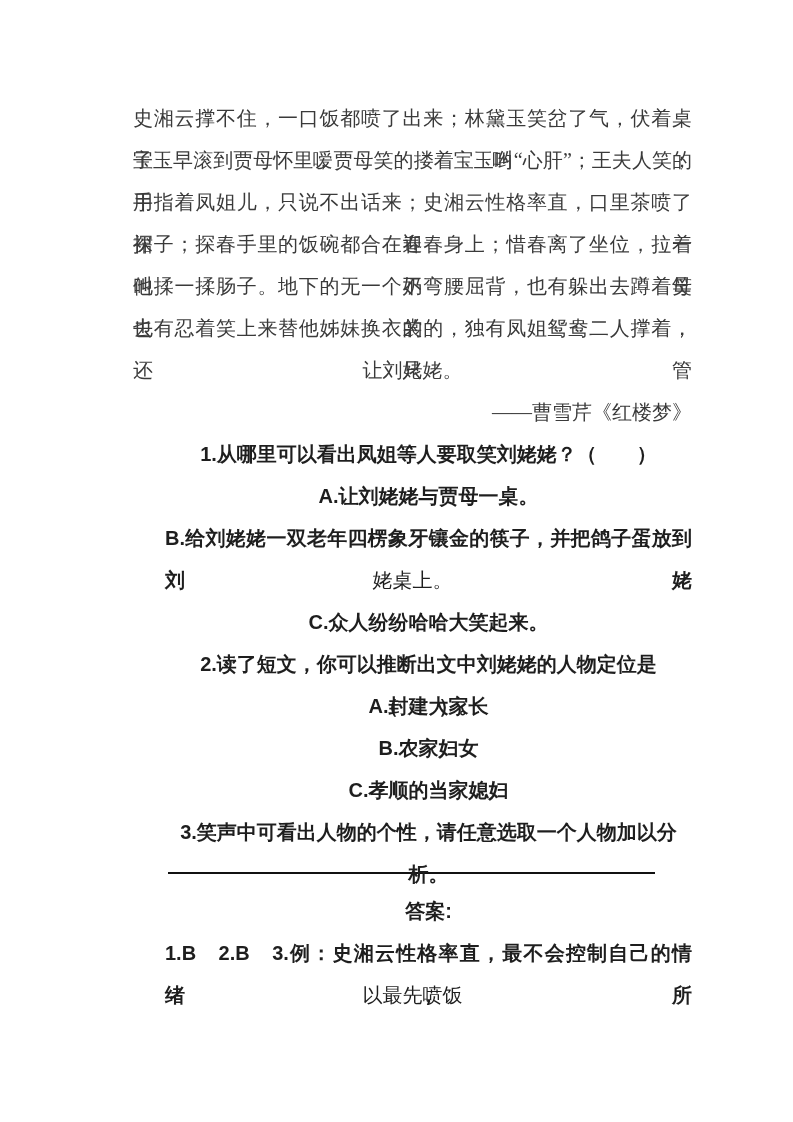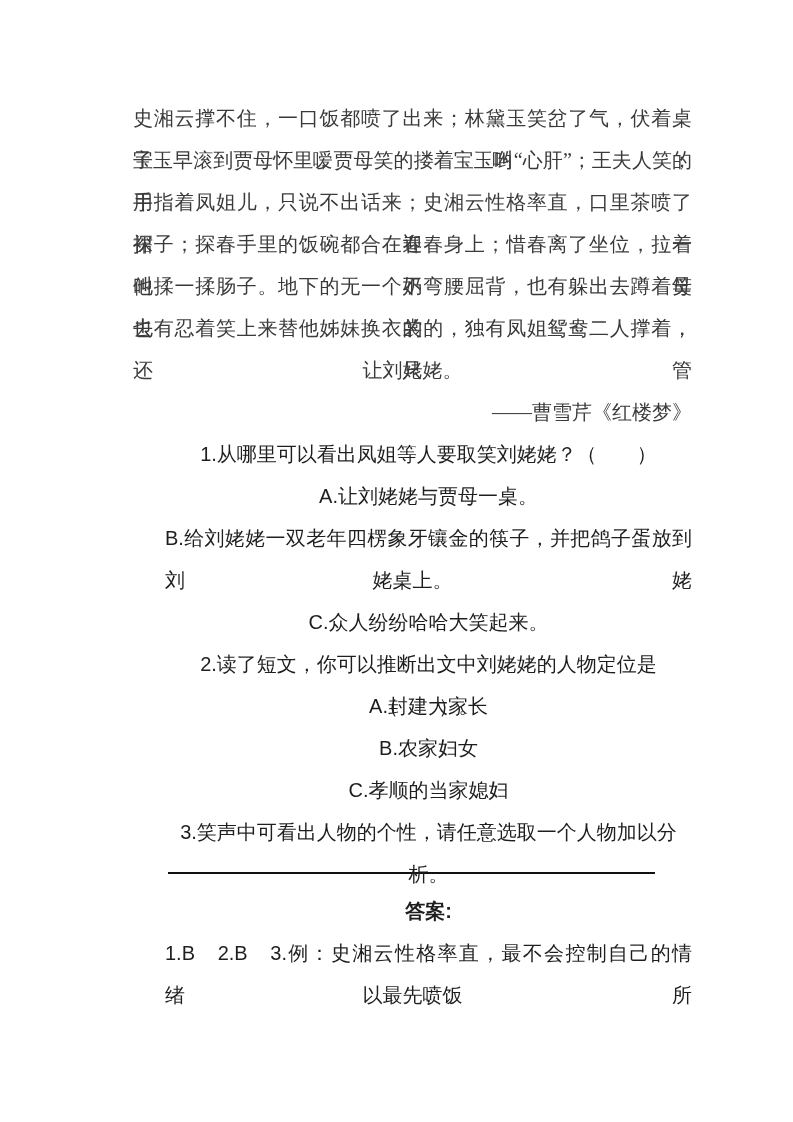--- a/index.html
+++ b/index.html
@@ -38,20 +38,21 @@
     font-family: "Liberation Sans", sans-serif;
     color: #1e1e1e;
   }
   .just {
     text-align: justify;
     text-align-last: justify;
     text-justify: inter-character;
   }
   .indent {
     padding-left: 32px;
+    font-weight: bold;
   }
   .right {
     text-align: center;
     text-align-last: right;
   }
   .divider {
     border: none;
     border-top: 2px solid #111111;
     width: 487px;
     margin: 19px 0 16px 35px;

